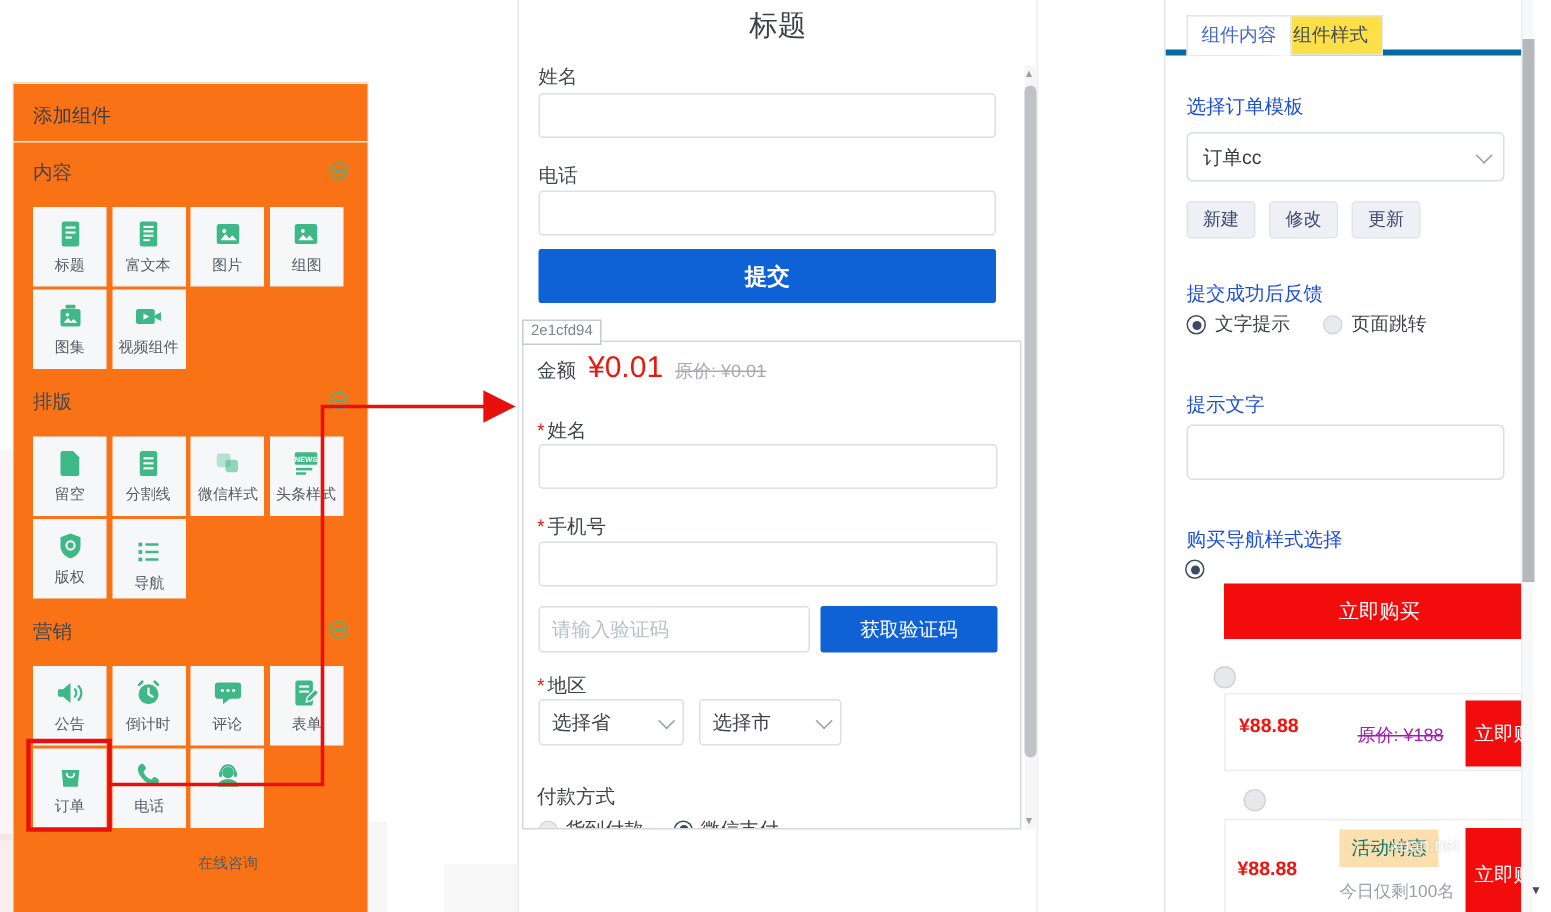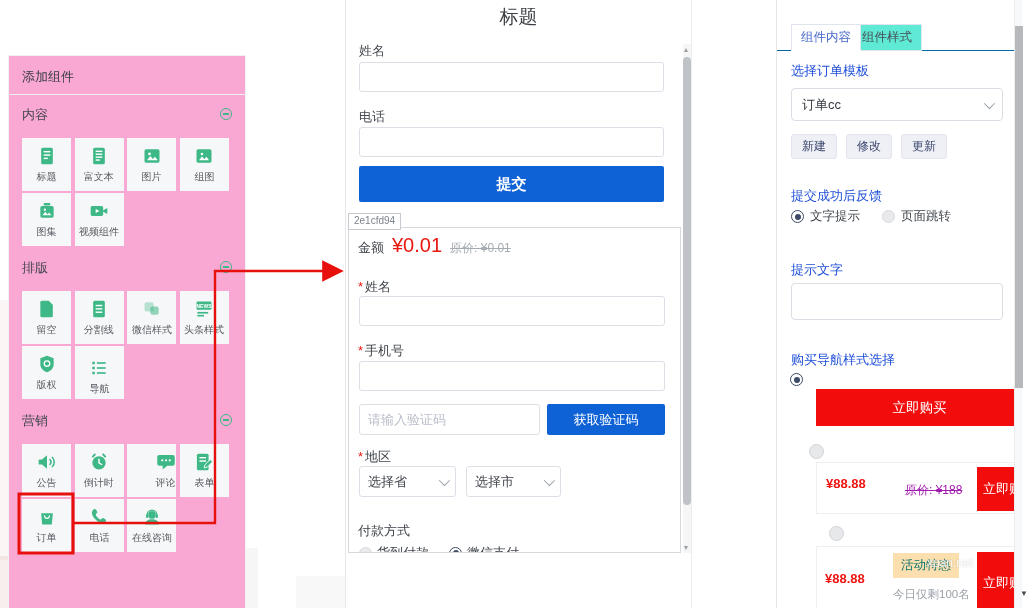--- a/index.html
+++ b/index.html
@@ -2,21 +2,21 @@
 <html><head>
 <meta charset="utf-8">
 <style>
   html,body{margin:0;padding:0;background:#fff;}
   .stage{position:relative;width:1034px;height:608px;overflow:hidden;background:#fff;
          font-family:"Liberation Sans","DejaVu Sans",sans-serif;color:#333;}
   .abs{position:absolute;}
   
   .bg-blk{position:absolute;pointer-events:none;}
   
-  .left-panel{position:absolute;left:8px;top:55px;width:238px;height:553px;background:#f9a8d4;
+  .left-panel{position:absolute;left:8px;top:55px;width:238px;height:553px;background:#f97316;
               border:1px solid #f1f1f1;border-bottom:none;box-sizing:border-box;}
   .lp-title{position:absolute;left:13px;top:12px;font-size:13px;color:#3a3e44;}
   .lp-divider{position:absolute;left:0;top:38px;width:100%;height:1px;background:#f0f0f0;}
   .lp-section{position:absolute;left:0;width:100%;}
   .sec-head{position:absolute;left:13px;top:0;font-size:13px;color:#42464c;}
   .collapse-icon{position:absolute;right:13px;top:2px;width:12px;height:12px;border:1px solid #3eb887;
                  border-radius:50%;box-sizing:border-box;}
   .collapse-icon::after{content:'';position:absolute;left:2px;top:4.3px;width:6px;height:1.4px;background:#3eb887;}
   .cmp-item{position:absolute;width:49px;height:53px;background:#f6f7f8;display:flex;flex-direction:column;
             align-items:center;justify-content:flex-start;padding-top:8px;box-sizing:border-box;cursor:pointer;}
@@ -62,25 +62,25 @@
   .radio.sel::after{content:'';position:absolute;left:2.6px;top:2.6px;width:6px;height:6px;border-radius:50%;background:#3d4a66;}
   .radio.unsel-fill{background:#e9eaec;border-color:#d6d8dc;}
   .radio.big{width:15px;height:15px;background:#e7e8ea;border-color:#d2d4d8;}
   
   .sb-track{position:absolute;left:337px;top:44px;width:8px;height:509px;background:#f6f6f6;}
   .sb-thumb{position:absolute;left:337px;top:57px;width:8px;height:448px;background:#bfc2c6;border-radius:4px;}
   .sb-arrow{position:absolute;left:336.5px;font-size:7px;color:#9aa0a6;line-height:7px;}
   
   .settings{position:absolute;left:776px;top:0;width:238px;height:608px;background:#fff;
             border-left:1px solid #e6e6e6;box-sizing:content-box;overflow:hidden;}
-  .tabs{position:absolute;left:0;top:24px;width:100%;height:27px;border-bottom:1px solid #0369a1;box-sizing:border-box;}
+  .tabs{position:absolute;left:0;top:10px;width:100%;height:27px;border-bottom:4px solid #0369a1;box-sizing:border-box;}
   .tab{position:absolute;top:0;height:27px;line-height:25px;padding:0 9px;font-size:12.5px;box-sizing:border-box;
        cursor:pointer;}
   .tab.active{left:14px;background:#fff;border:1px solid #dfe4ed;border-bottom:1px solid #fff;color:#4468c8;z-index:2;}
-  .tab.inactive{left:76px;background:#5eead4;border:1px solid #dfe4ed;border-left:none;color:#474d57;}
+  .tab.inactive{left:76px;background:#fde047;border:1px solid #dfe4ed;border-left:none;color:#474d57;}
   .s-label{position:absolute;left:14px;font-size:13px;color:#1d4ed8;}
   .s-select{position:absolute;left:14px;top:88px;width:212px;height:33px;border:1px solid #d9dde4;border-radius:4px;
             display:flex;align-items:center;justify-content:space-between;padding:0 10px;box-sizing:border-box;
             font-size:13px;color:#35393f;cursor:pointer;background:#fff;}
   .btn-row{position:absolute;left:14px;top:134px;display:flex;gap:9px;}
   .mini-btn{height:25px;line-height:23px;padding:0 10px;background:#eef0f6;border:1px solid #e2e5ef;border-radius:3px;
             font-size:12px;color:#3c476e;cursor:pointer;font-family:inherit;}
   .fb-row{position:absolute;left:14px;top:208px;display:flex;gap:22px;align-items:center;font-size:12.5px;color:#3f444b;}
   .fb-opt{display:flex;align-items:center;gap:6px;}
   .s-input{position:absolute;left:14px;top:283px;width:212px;height:37px;border:1px solid #d9dde4;border-radius:4px;
@@ -239,21 +239,21 @@
             <span class="cmp-label">公告</span>
           </div>
           <div class="cmp-item" style="left: 65.5px; top: 32px;">
             <span class="cmp-icon"><svg viewBox="0 0 24 24" width="20" height="20">
                 <path d="M4.5 5.5L7 3M19.5 5.5L17 3" stroke="#3eb887" stroke-width="2.2" stroke-linecap="round"></path>
                 <circle cx="12" cy="13" r="8" fill="#3eb887"></circle>
                 <path d="M12 8.5V13l3.2 2" fill="none" stroke="#fff" stroke-width="1.7" stroke-linecap="round"></path>
               </svg></span>
             <span class="cmp-label">倒计时</span>
           </div>
-          <div class="cmp-item" style="left: 118px; top: 32px; align-items: flex-end;">
+          <div class="cmp-item" style="left: 118px; top: 32px;">
             <span class="cmp-icon"><svg viewBox="0 0 24 24" width="20" height="20">
                 <path d="M4 3.5h16A2.5 2.5 0 0 1 22.5 6v8a2.5 2.5 0 0 1-2.5 2.5h-6.5L8 21v-4.5H4A2.5 2.5 0 0 1 1.5 14V6A2.5 2.5 0 0 1 4 3.5z" fill="#3eb887"></path>
                 <circle cx="7.5" cy="10" r="1.3" fill="#fff"></circle>
                 <circle cx="12" cy="10" r="1.3" fill="#fff"></circle>
                 <circle cx="16.5" cy="10" r="1.3" fill="#fff"></circle>
               </svg></span>
             <span class="cmp-label">评论</span>
           </div>
           <div class="cmp-item" style="left: 170.5px; top: 32px;">
             <span class="cmp-icon"><svg viewBox="0 0 24 24" width="20" height="20">
@@ -270,21 +270,21 @@
                 <path d="M9 10.5a3 3 0 0 0 6 0" fill="none" stroke="#fff" stroke-width="1.5" stroke-linecap="round"></path>
               </svg></span>
             <span class="cmp-label">订单</span>
           </div>
           <div class="cmp-item" style="left: 65.5px; top: 87px;">
             <span class="cmp-icon"><svg viewBox="0 0 24 24" width="20" height="20">
                 <path d="M7 2.5c1 0 3.2 3 2.9 4-.2.8-1.8 1.5-1.8 2.5 0 2 3.9 6 5.9 6 1 0 1.7-1.6 2.5-1.8 1-.3 4 1.9 4 2.9 0 1.8-2.6 3.4-4.4 3.4C11 19.5 3.5 12 3.5 6.9 3.5 5.1 5.2 2.5 7 2.5z" fill="#3eb887"></path>
               </svg></span>
             <span class="cmp-label">电话</span>
           </div>
-          <div class="cmp-item" style="left: 118px; top: 87px;">
+          <div class="cmp-item" style="left: 118px; top: 87px; gap: 38px;">
             <span class="cmp-icon"><svg viewBox="0 0 24 24" width="20" height="20">
                 <circle cx="12" cy="9.5" r="4.6" fill="#3eb887"></circle>
                 <path d="M3.5 21c.6-4 4-6.2 8.5-6.2s7.9 2.2 8.5 6.2z" fill="#3eb887"></path>
                 <path d="M6.3 9.5a5.7 5.7 0 0 1 11.4 0" fill="none" stroke="#3eb887" stroke-width="1.6"></path>
                 <rect x="4.8" y="8.6" width="2.6" height="4.6" rx="1.3" fill="#3eb887"></rect>
                 <rect x="16.6" y="8.6" width="2.6" height="4.6" rx="1.3" fill="#3eb887"></rect>
               </svg></span>
             <span class="cmp-label">在线咨询</span>
           </div>
         </div>

